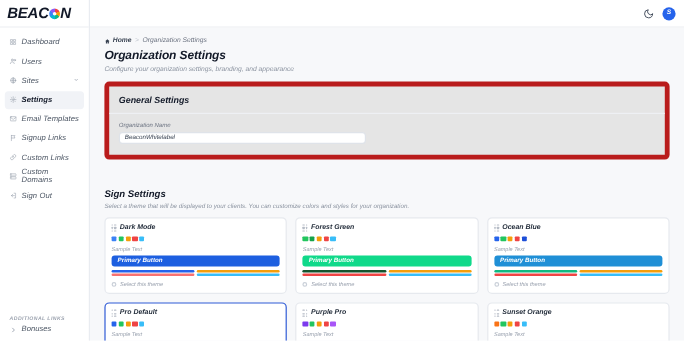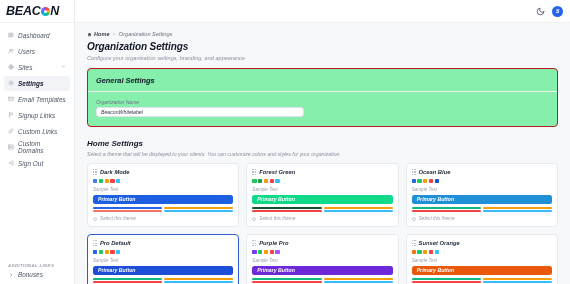--- a/index.html
+++ b/index.html
@@ -69,22 +69,22 @@
   .crumbs { display:flex; align-items:center; gap:3px; font-size:5.6px; color:#6b7280; margin-bottom:4px; }
   .crumbs .home { display:flex; align-items:center; gap:2px; color:#374151; font-weight:600; }
   .crumbs svg { width:5px; height:5px; display:block; }
   .crumbs .sep { color:#c3c8d0; }
   .crumbs .cur { color:#6b7280; }
 
   .page-title { font-size:10px; font-weight:700; color:#111827; letter-spacing:-0.1px; }
   .page-sub { font-size:5.6px; color:#8b93a0; margin-top:2.5px; margin-bottom:7px; }
 
   .card {
-    background:#86efac; border:1px solid #b91c1c; border-radius:4px;
-    padding:7px 8px 9px 8px; margin-bottom:12px;
+    background:#e5e5e5; border:4px solid #b91c1c; border-radius:4px;
+    padding:7px 8px 9px 8px; margin-bottom:24px;
   }
   .card-title { font-size:7.4px; font-weight:700; color:#111827; }
   .card-divider { height:1px; background:#eef0f4; margin:6px -8px 7px -8px; }
 
   .field-label { font-size:5px; color:#6b7280; margin-bottom:2.5px; }
   .text-input {
     width:46%; height:10px; border:1px solid #dfe3e9; border-radius:3px;
     background:#fff; font-size:5.2px; color:#374151;
     padding:0 4px; display:flex; align-items:center;
   }
@@ -257,21 +257,21 @@
       <h1 class="page-title">Organization Settings</h1>
       <div class="page-sub">Configure your organization settings, branding, and appearance</div>
 
       <div class="card">
         <div class="card-title">General Settings</div>
         <div class="card-divider"></div>
         <div class="field-label">Organization Name</div>
         <div class="text-input" title="Organization Name">BeaconWhitelabel</div>
       </div>
 
-      <div class="section-title">Home Settings</div>
+      <div class="section-title">Sign Settings</div>
       <div class="section-sub">Select a theme that will be displayed to your clients. You can customize colors and styles for your organization.</div>
 
       <div class="theme-grid" id="theme-grid">
           <div class="theme-card">
             <div class="tc-head">
               <span class="grip">
                 <i></i>
                 <i></i>
                 <i></i>
                 <i></i>

